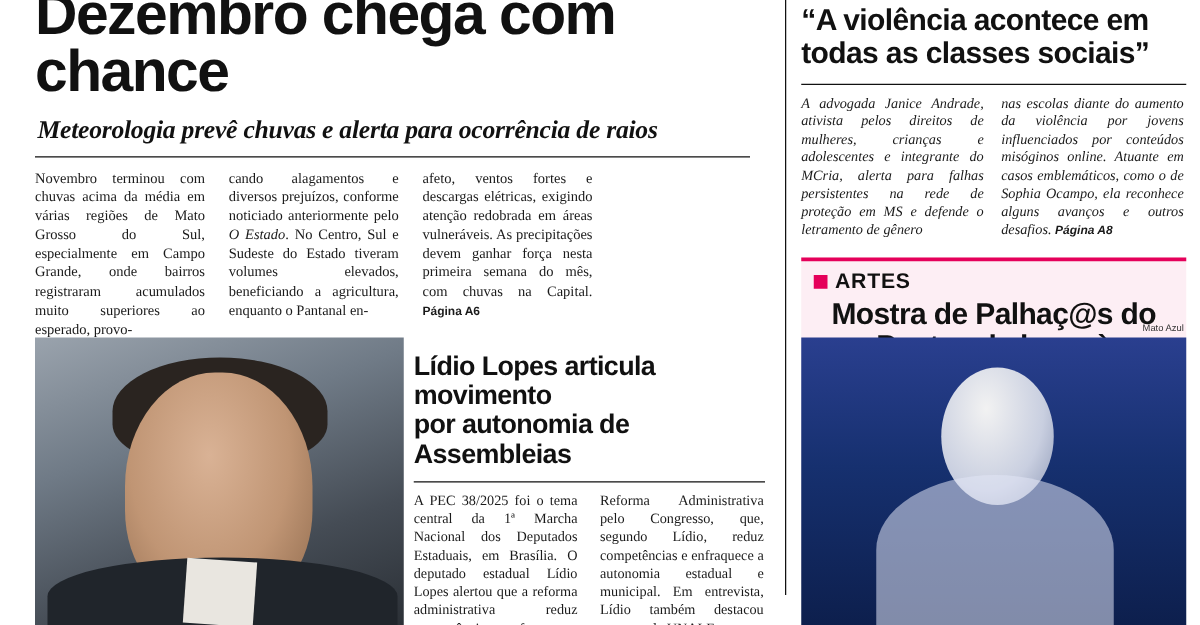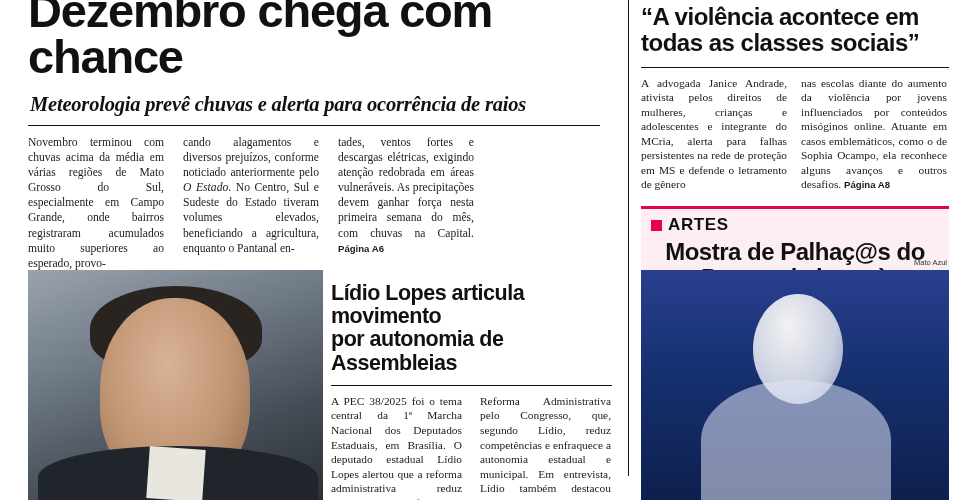--- a/index.html
+++ b/index.html
@@ -195,20 +195,21 @@
     display: flex;
     gap: 14px;
     padding: 8px 12px 0 12px;
   }
   .r-cols .col {
     width: 146px;
     font-size: 11.4px;
     line-height: 1.27;
     text-align: justify;
     color: #1a1a1a;
+    font-style: italic;
   }
   .r-cols .col p { margin: 0; }
 
   
   .artes-box {
     position: absolute;
     left: 12px;
     top: 206px;
     width: 308px;
     height: 258px;
@@ -315,21 +316,21 @@
     <div class="rule-thin"></div>
 
     <div class="lead-cols">
       <div class="col">
         <p>Novembro terminou com chuvas acima da média em várias regiões de Mato Grosso do Sul, especialmente em Campo Grande, onde bairros registraram acumulados muito superiores ao esperado, provo-</p>
       </div>
       <div class="col">
         <p><span>cando alagamentos e diversos prejuízos, conforme noticiado anteriormente pelo </span><i>O Estado</i><span>. No Centro, Sul e Sudeste do Estado tiveram volumes elevados, beneficiando a agricultura, enquanto o Pantanal en-</span></p>
       </div>
       <div class="col">
-        <p><span>tades, ventos fortes e descargas elétricas, exigindo atenção redobrada em áreas vulneráveis. As precipitações devem ganhar força nesta primeira semana do mês, com chuvas na Capital.</span> <span class="pagina">Página A6</span></p>
+        <p><span>afeto, ventos fortes e descargas elétricas, exigindo atenção redobrada em áreas vulneráveis. As precipitações devem ganhar força nesta primeira semana do mês, com chuvas na Capital.</span> <span class="pagina">Página A6</span></p>
       </div>
     </div>
 
     <div class="lower-left">
       <div class="photo">
         <div class="hair"></div>
         <div class="face"></div>
         <div class="shirt"></div>
         <div class="collar"></div>
       </div>

